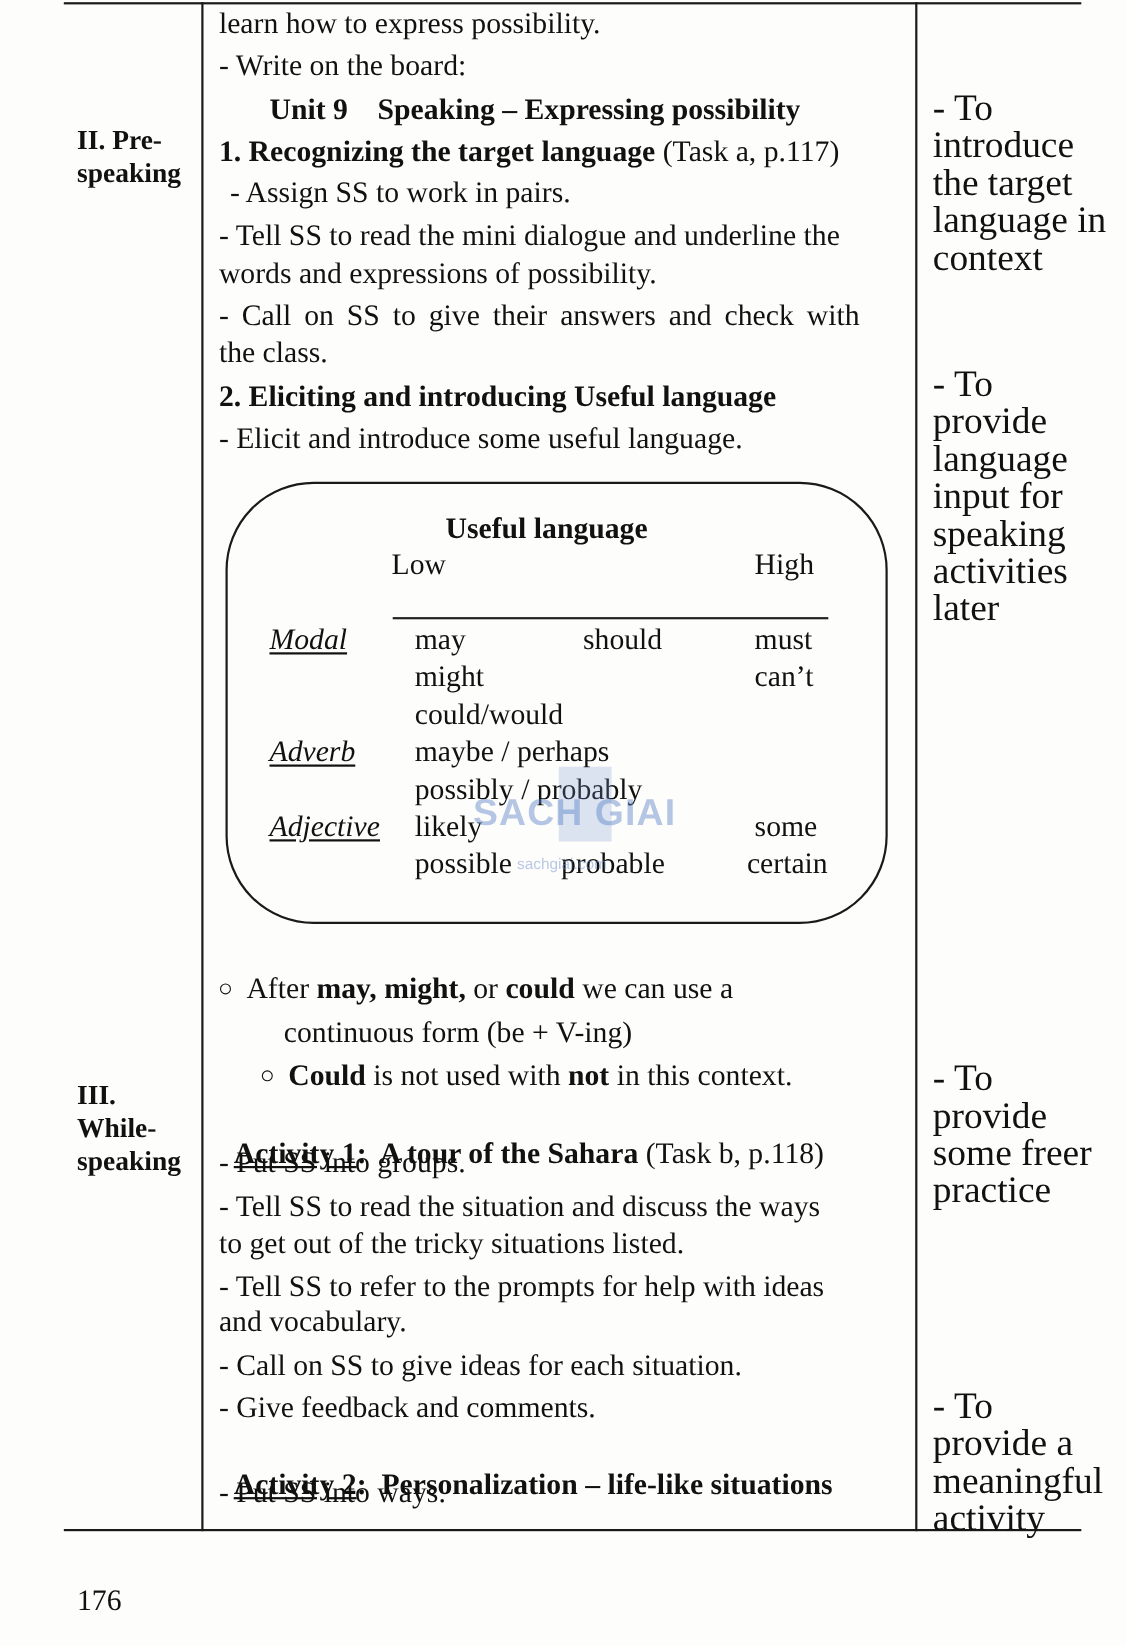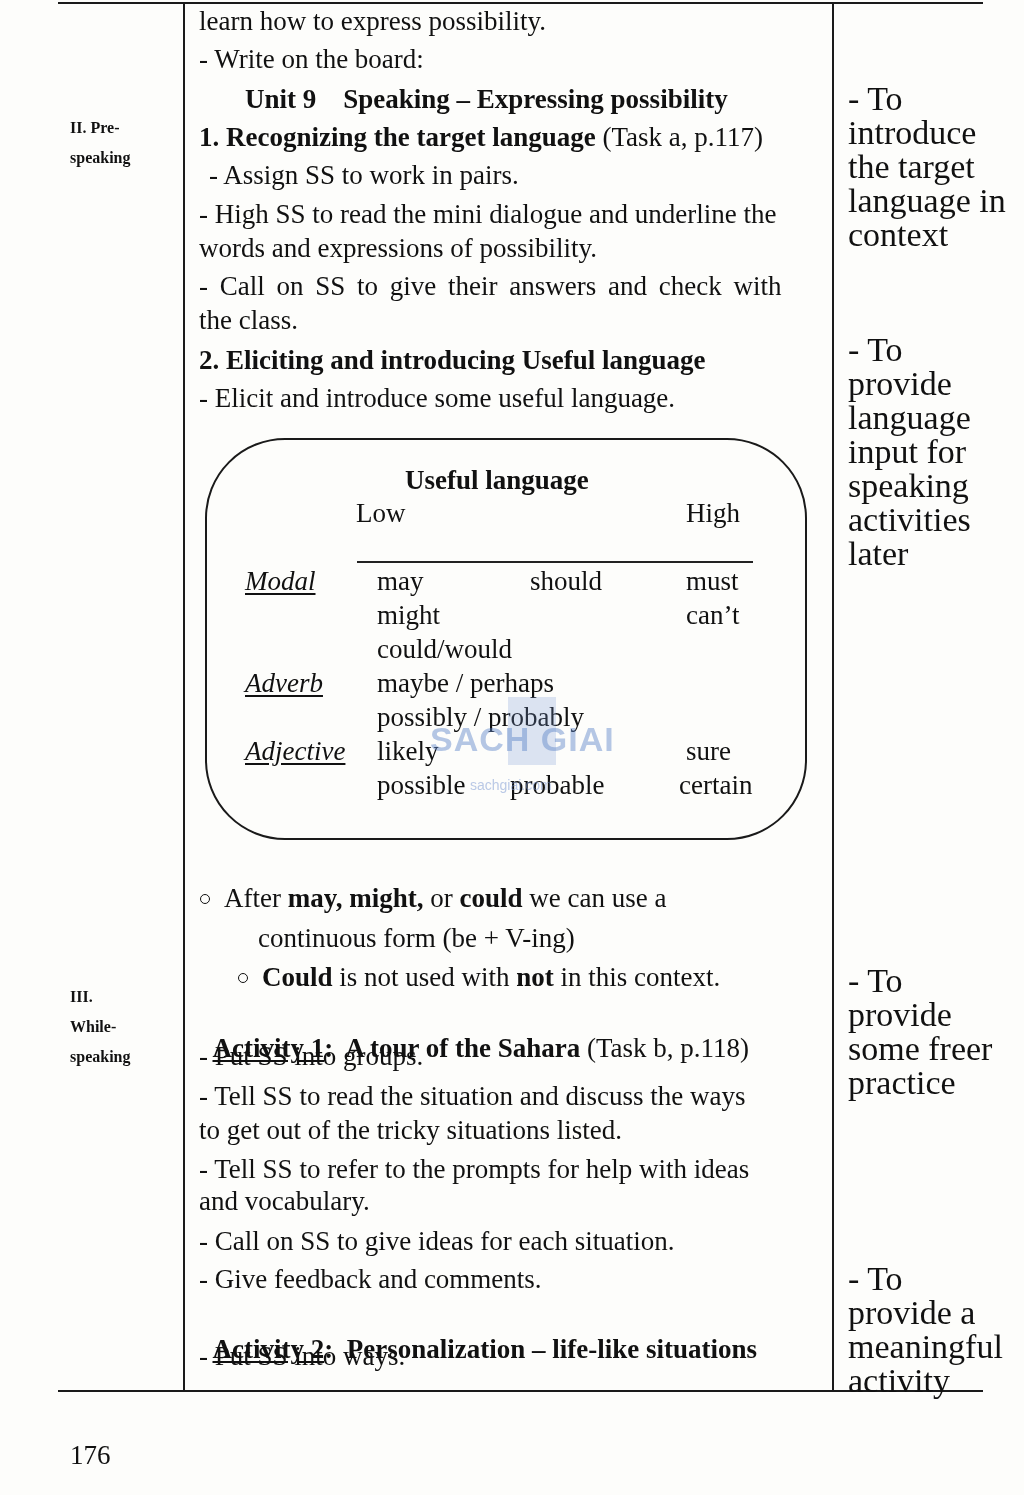--- a/index.html
+++ b/index.html
@@ -6,21 +6,21 @@
   body {
     width: 1024px; height: 1495px; background: #fdfdfb; position: relative; overflow: hidden;
     font-family: "Liberation Serif", "DejaVu Serif", serif; color: #111;
   }
   .hline { position: absolute; height: 2px; background: #1a1a1a; }
   .vline { position: absolute; width: 2px; background: #1a1a1a; }
   .t { position: absolute; font-size: 27px; line-height: 30px; white-space: nowrap; }
   .b { font-weight: bold; }
   .u { text-decoration: underline; text-underline-offset: 3px; }
   .i { font-style: italic; }
-  .stage { position: absolute; font-weight: bold; font-size: 16px; line-height: 30px; }
+  .stage { position: absolute; font-weight: bold; font-size: 25px; line-height: 30px; }
   .aim { position: absolute; left: 848px; font-size: 34px; line-height: 34px; }
   .aim div { white-space: nowrap; }
   .box {
     position: absolute; left: 205px; top: 438px; width: 598px; height: 398px;
     border: 2px solid #1a1a1a; border-radius: 80px;
   }
   .ul-line { position: absolute; left: 357px; top: 561px; width: 396px; height: 1.5px; background: #222; }
   .circ { display: inline-block; width: 8px; height: 8px; border: 1.6px solid #111; border-radius: 50%; vertical-align: middle; margin-right: 14px; position: relative; top: -2px; }
   .wm { position: absolute; left: 430px; top: 720px; color: rgba(90,130,200,0.45); font-family: "Liberation Sans", sans-serif; font-weight: bold; font-size: 34px; letter-spacing: 1px; }
   .wm-box { position: absolute; left: 508px; top: 697px; width: 48px; height: 68px; background: rgba(120,150,210,0.25); }
@@ -45,21 +45,21 @@
   <div>speaking</div>
 </div>
 
 <div class="t" style="left:199px; top:6px;">learn how to express possibility.</div>
 <div class="t" style="left:199px; top:44px;">- Write on the board:</div>
 <div class="t b" style="left:245px; top:84px; white-space:pre;">Unit 9    Speaking – Expressing possibility</div>
 <div class="t" style="left:199px; top:122px;">
   <span class="b">1. Recognizing the target language</span><span> (Task a, p.117)</span>
 </div>
 <div class="t" style="left:209px; top:160px;">- Assign SS to work in pairs.</div>
-<div class="t" style="left:199px; top:199px;">- High SS to read the mini dialogue and underline the</div>
+<div class="t" style="left:199px; top:199px;">- Tell SS to read the mini dialogue and underline the</div>
 <div class="t" style="left:199px; top:233px;">words and expressions of possibility.</div>
 <div class="t" style="left:199px; top:271px; word-spacing:5px;">- Call on SS to give their answers and check with</div>
 <div class="t" style="left:199px; top:305px;">the class.</div>
 <div class="t b" style="left:199px; top:345px;">2. Eliciting and introducing Useful language</div>
 <div class="t" style="left:199px; top:383px;">- Elicit and introduce some useful language.</div>
 
 <div class="box"></div>
 <div class="t b" style="left:405px; top:465px;">Useful language</div>
 <div class="t" style="left:356px; top:498px;">Low</div>
 <div class="t" style="left:686px; top:498px;">High</div>
@@ -72,21 +72,21 @@
 <div class="t" style="left:377px; top:600px;">might</div>
 <div class="t" style="left:686px; top:600px;">can’t</div>
 <div class="t" style="left:377px; top:634px;">could/would</div>
 
 <div class="t i u" style="left:245px; top:668px;">Adverb</div>
 <div class="t" style="left:377px; top:668px;">maybe / perhaps</div>
 <div class="t" style="left:377px; top:702px;">possibly / probably</div>
 
 <div class="t i u" style="left:245px; top:736px;">Adjective</div>
 <div class="t" style="left:377px; top:736px;">likely</div>
-<div class="t" style="left:686px; top:736px;">sure</div>
+<div class="t" style="left:686px; top:736px;">some</div>
 <div class="t" style="left:377px; top:770px;">possible</div>
 <div class="t" style="left:510px; top:770px;">probable</div>
 <div class="t" style="left:679px; top:770px;">certain</div>
 
 <div class="wm-box"></div>
 <div class="wm">SACH GIAI</div>
 <div class="wm-sub">sachgiai.com</div>
 
 <div class="t" style="left:200px; top:883px;">
   <span class="circ"></span><span>After </span><span class="b">may, might,</span><span> or </span><span class="b">could</span><span> we can use a</span>

